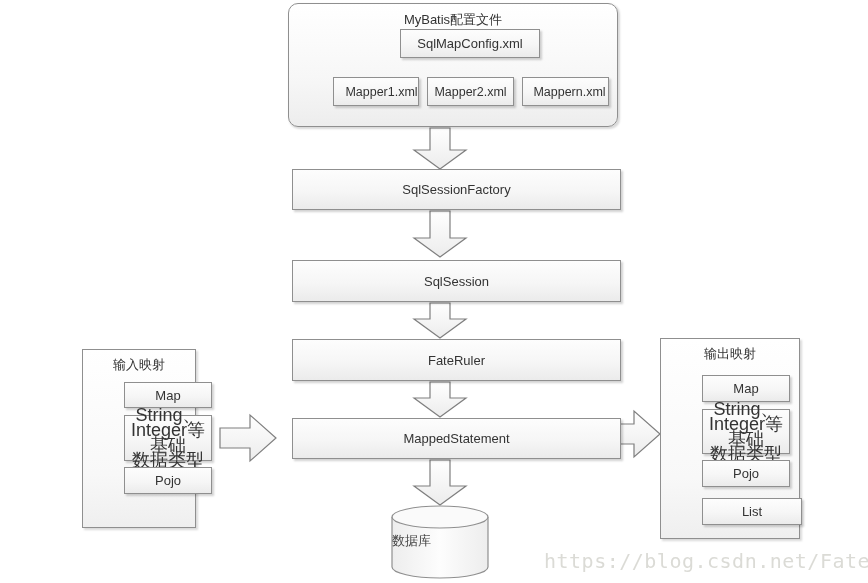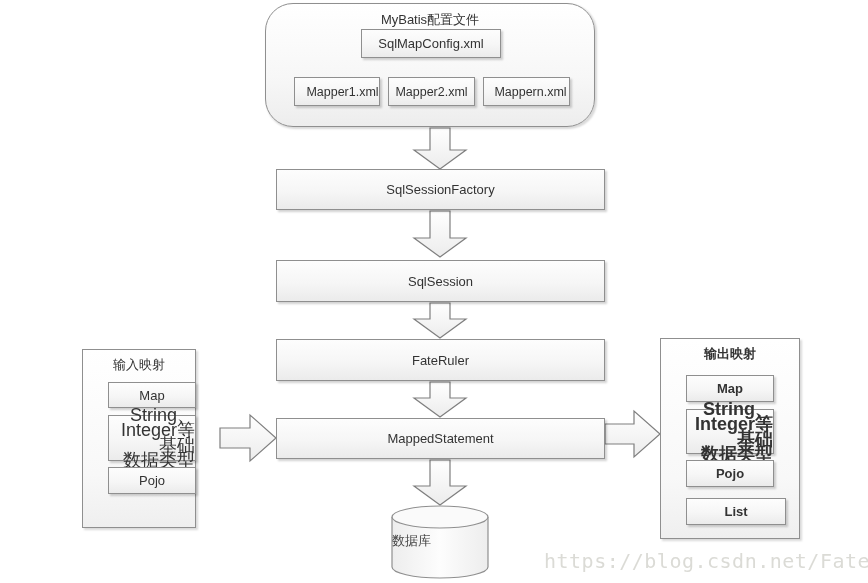--- a/index.html
+++ b/index.html
@@ -11,29 +11,30 @@
     font-family: "Liberation Sans", sans-serif;
     color: #333333;
   }
   
   .node {
     position: absolute;
     border: 1px solid #8f8f8f;
     background: linear-gradient(180deg, #fdfdfd 0%, #f6f6f6 55%, #ebebeb 100%);
     box-shadow: 1.5px 1.5px 2px rgba(0,0,0,0.18);
     display: flex; align-items: center; justify-content: center;
-    text-align: right;
+    text-align: center;
     font-size: 13px;
     box-sizing: border-box;
+    margin-left: 16px;
   }
   
   .group-rounded {
     position: absolute;
-    left: 265px; top: 3px; width: 330px; height: 124px;
-    border: 1px solid #8f8f8f; border-radius: 28px;
+    left: 288px; top: 3px; width: 330px; height: 124px;
+    border: 1px solid #8f8f8f; border-radius: 10px;
     background: linear-gradient(180deg, #ffffff 0%, #f7f7f7 60%, #ededed 100%);
     box-shadow: 1.5px 1.5px 2px rgba(0,0,0,0.15);
     box-sizing: border-box;
   }
   .group-title {
     position: absolute;
     left: 0; right: 0; top: 7px;
     text-align: center; font-size: 13px;
   }
   
@@ -113,21 +114,21 @@
 
   <div class="panel" style="left:82px; top:349px; width:114px; height:179px;">
     <div class="panel-title">输入映射</div>
     <div class="node" style="left:25px; top:32px; width:88px; height:26px;">Map</div>
     <div class="node multiline" style="left:25px; top:65px; width:88px; height:46px;">String、
 Integer等基础
 数据类型</div>
     <div class="node" style="left:25px; top:117px; width:88px; height:27px;">Pojo</div>
   </div>
 
-  <div class="panel" style="left:660px; top:338px; width:140px; height:201px;font-weight:bold;">
+  <div class="panel" style="left:660px; top:338px; width:140px; height:201px;">
     <div class="panel-title">输出映射</div>
     <div class="node" style="left:25px; top:36px; width:88px; height:27px;">Map</div>
     <div class="node multiline" style="left:25px; top:70px; width:88px; height:45px;">String、
 Integer等基础
 数据类型</div>
     <div class="node" style="left:25px; top:121px; width:88px; height:27px;">Pojo</div>
     <div class="node" style="left:25px; top:159px; width:100px; height:27px;">List</div>
   </div>
 
   <div class="db-label">数据库</div>

